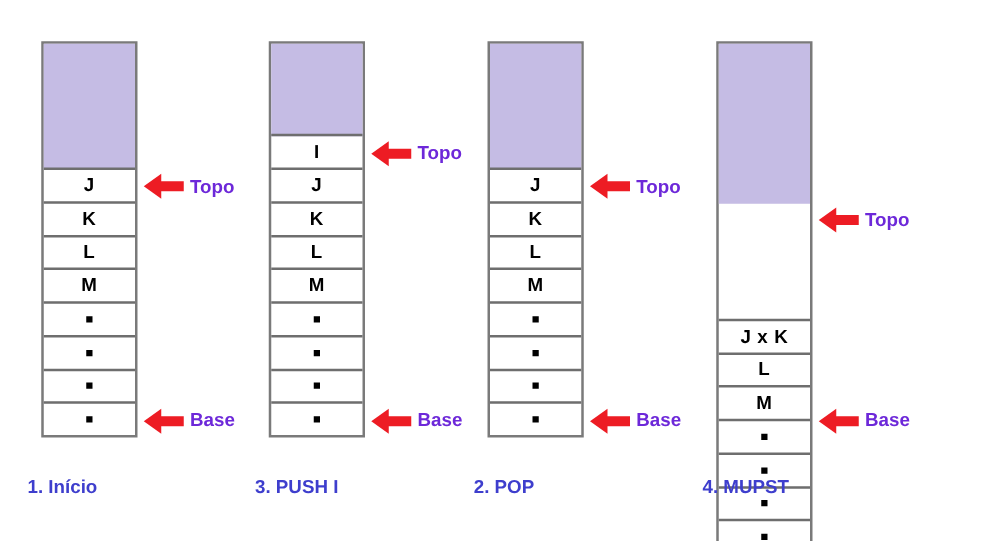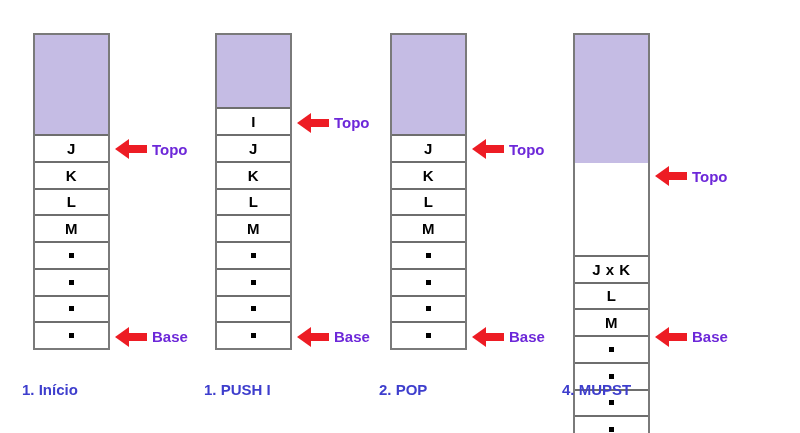--- a/index.html
+++ b/index.html
@@ -211,21 +211,21 @@
       </div>
       <span class="pointer-label">Topo</span>
     </div>
     <div class="pointer" style="left: 297px; top: 325.625px;">
       <div class="arrow">
         <span class="head"></span>
         <span class="tail"></span>
       </div>
       <span class="pointer-label">Base</span>
     </div>
-    <div class="caption" style="left: 204px; top: 382px;">1. PUSH I</div>
+    <div class="caption" style="left: 204px; top: 382px;">3. PUSH I</div>
     <div class="stack" style="left: 390px; top: 33px; width: 77px; height: 317px;">
       <div class="stack-empty" style="height: 101px;"></div>
       <div class="cells">
         <div class="cell" style="height: 26.75px;">
           <span>J</span>
         </div>
         <div class="cell" style="height: 26.75px;">
           <span>K</span>
         </div>
         <div class="cell" style="height: 26.75px;">

